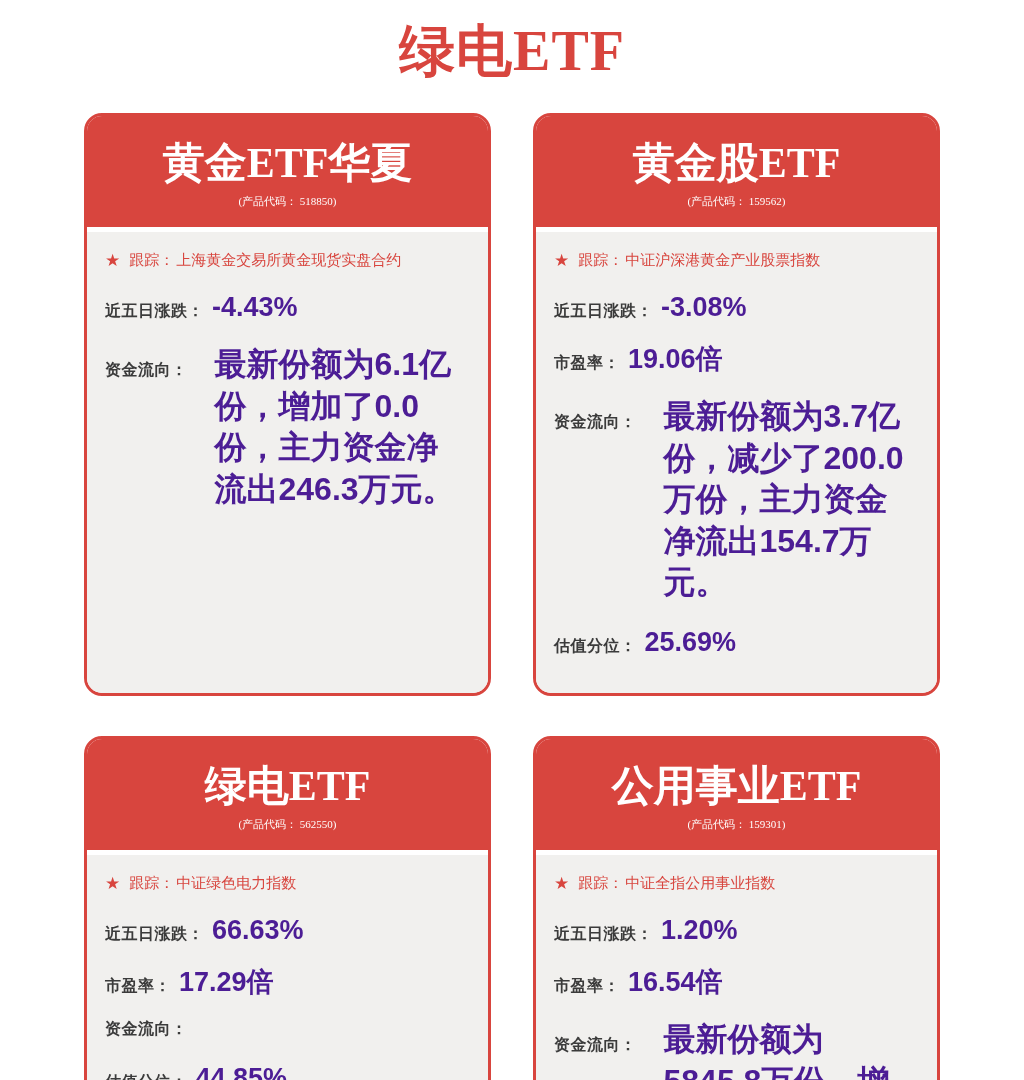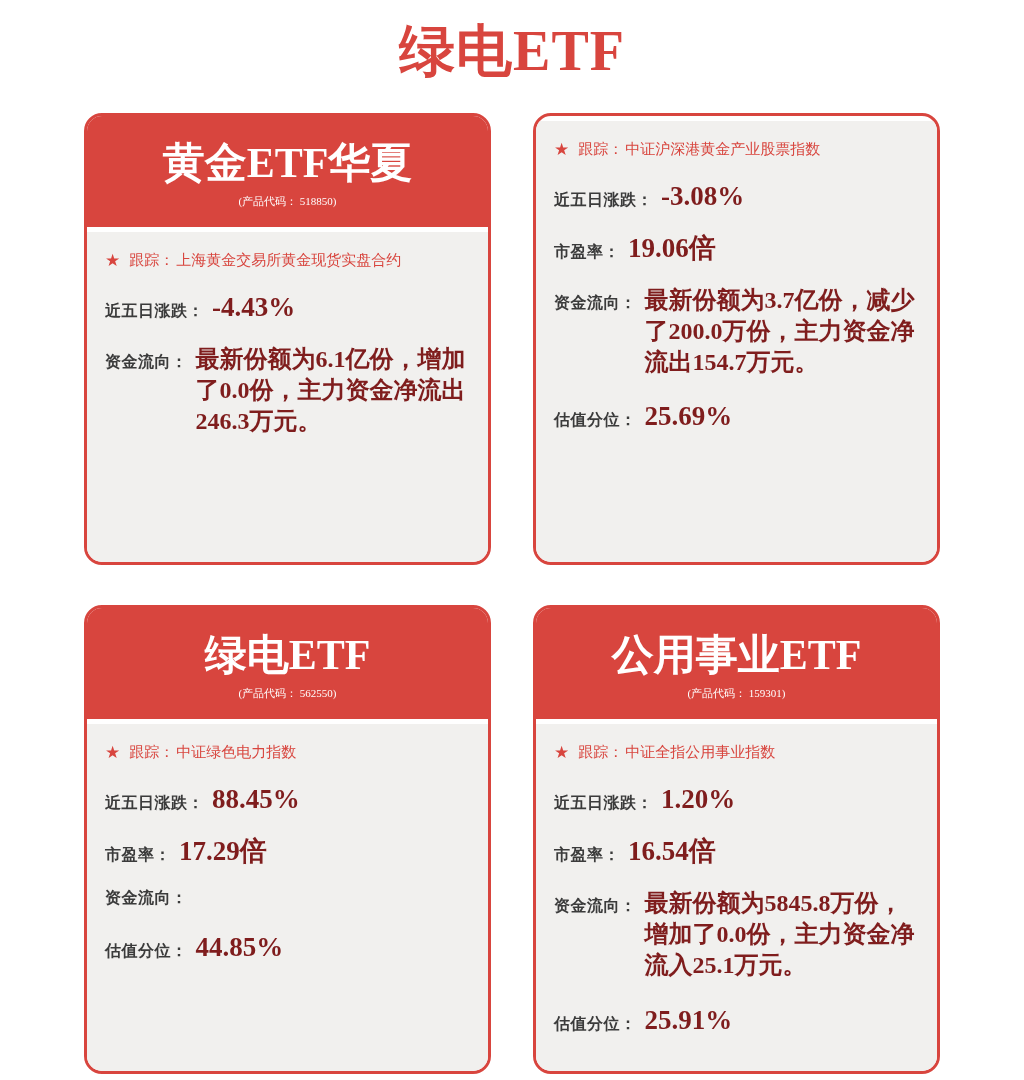--- a/index.html
+++ b/index.html
@@ -81,32 +81,32 @@
     margin-bottom: 21px;
   }
   .stat-label {
     color: #3b3b3b;
     font-weight: bold;
     font-size: 16px;
     white-space: nowrap;
     letter-spacing: 0.5px;
   }
   .stat-value {
-    color: #7f1d1d;
-    font-weight: bold;
-    font-family: Liberation Serif, serif;
+    color: #4c1d95;
+    font-weight: bold;
+    font-family: Liberation Sans, sans-serif;
     font-size: 27px;
     margin-left: 8px;
     line-height: 1.15;
   }
   .stat-row.flow { margin-bottom: 23px; }
   .stat-row.flow .stat-value {
-    font-size: 24px;
+    font-size: 32px;
     line-height: 1.3;
-    margin-left: 8px;
+    margin-left: 27px;
   }
 </style>
 </head>
 <body>
 
 <div class="page">
   <h1 class="page-title">绿电ETF</h1>
   <div class="cards" id="cards">
   <section class="card">
     <header class="card-header">
@@ -126,20 +126,24 @@
             </div>
             <div class="stat-row flow">
               <span class="stat-label">资金流向：</span>
               <span class="stat-value">最新份额为6.1亿份，增加了0.0份，主力资金净流出246.3万元。</span>
             </div>
           </div>
     </div>
   </section>
 
   <section class="card">
+    <header class="card-header">
+      <div class="card-title">黄金股ETF</div>
+      <div class="card-code">(产品代码： 159562)</div>
+    </header>
     <div class="card-body">
       <div class="tracking-row">
         <span class="star">★</span>
         <span class="tracking-label">跟踪：</span>
         <span class="tracking-value">中证沪深港黄金产业股票指数</span>
       </div>
       <div class="stats">
             <div class="stat-row">
               <span class="stat-label">近五日涨跌：</span>
               <span class="stat-value">-3.08%</span>
@@ -167,21 +171,21 @@
     </header>
     <div class="card-body">
       <div class="tracking-row">
         <span class="star">★</span>
         <span class="tracking-label">跟踪：</span>
         <span class="tracking-value">中证绿色电力指数</span>
       </div>
       <div class="stats">
             <div class="stat-row">
               <span class="stat-label">近五日涨跌：</span>
-              <span class="stat-value">88.45%</span>
+              <span class="stat-value">66.63%</span>
             </div>
             <div class="stat-row">
               <span class="stat-label">市盈率：</span>
               <span class="stat-value">17.29倍</span>
             </div>
             <div class="stat-row flow">
               <span class="stat-label">资金流向：</span>
             </div>
             <div class="stat-row">
               <span class="stat-label">估值分位：</span>

